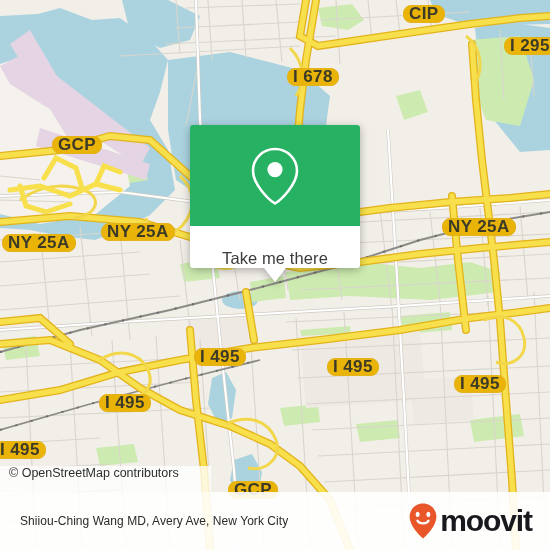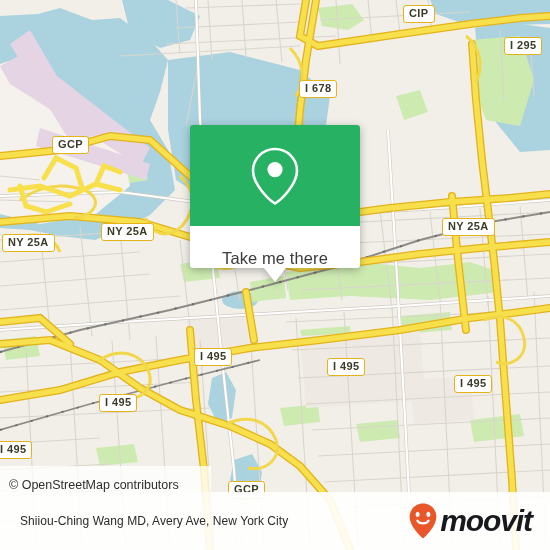--- a/index.html
+++ b/index.html
@@ -5,50 +5,50 @@
   html,body{margin:0;padding:0;}
   body{width:550px;height:550px;overflow:hidden;background:#F2EFE9;
        font-family:"Liberation Sans",sans-serif;}
   #root{position:relative;width:550px;height:550px;overflow:hidden;}
 
   
   .map{position:absolute;inset:0;background:#F2EFE9;}
   .map svg{position:absolute;top:0;left:0;}
 
   
-  .shield{position:absolute;background:#ffffff;border:1.6px solid #E3B31C;
-          border-radius:3px;color:#3B3B28;font-size:11px;font-weight:bold;
+  .shield{position:absolute;background:#eab308;border:1.6px solid #E3B31C;
+          border-radius:8px;color:#3B3B28;font-size:17px;font-weight:bold;
           letter-spacing:.4px;padding:1px 5px 2px 5px;line-height:13px;
           white-space:nowrap;box-sizing:border-box;}
 
   
   .card{position:absolute;left:190px;top:125px;width:170px;
         filter:drop-shadow(0 2px 4px rgba(0,0,0,.30));}
   .card-top{height:101px;background:#27B263;border-radius:3px 3px 0 0;
             display:flex;align-items:center;justify-content:center;}
   .card-bot{height:42px;background:#FFFFFF;border-radius:0 0 3px 3px;
             display:flex;align-items:flex-end;justify-content:center;}
   .card-label{font-size:16.5px;color:#3C3C3C;letter-spacing:.1px;}
   .tail{position:absolute;left:50%;margin-left:-11px;top:143px;width:0;height:0;
         border-left:11px solid transparent;border-right:11px solid transparent;
         border-top:14px solid #FFFFFF;}
 
   
   .attrib{position:absolute;left:0;top:466px;height:26px;width:211px;
-          background:rgba(255,255,255,.78);display:flex;align-items:flex-end;
+          background:rgba(255,255,255,.78);display:flex;align-items:flex-start;
           padding-left:9px;box-sizing:border-box;}
   .attrib span{font-size:12.5px;color:#2E2E2E;}
 
   
   .footer{position:absolute;left:0;top:492px;width:550px;height:58px;
           background:rgba(255,255,255,.90);display:flex;align-items:center;
           justify-content:space-between;padding:0 18px 0 20px;box-sizing:border-box;}
   .footer-title{font-size:12px;color:#2B2B2B;letter-spacing:.05px;}
   .brand{display:flex;align-items:center;gap:2px;}
-  .brand-word{font-size:30px;font-weight:bold;color:#17191C;letter-spacing:-1.1px;font-style:italic;}
+  .brand-word{font-size:30px;font-weight:bold;color:#17191C;letter-spacing:-1.1px;}
 </style>
 </head>
 <body>
 
 <div id="root">
 
   <div class="map">
     <svg width="550" height="550" viewBox="0 0 550 550">
 
       <rect x="0" y="0" width="550" height="550" fill="#F2EFE9"></rect>
@@ -242,21 +242,21 @@
       <g fill="none" stroke="#F7E04B" stroke-width="5" stroke-linecap="round">
         <path d="M10,190 L40,186 L70,196 L96,184 L120,190"></path>
         <path d="M20,186 L26,206 L46,212 L70,204"></path>
         <path d="M44,178 L56,158 L76,168 L82,188"></path>
         <path d="M96,184 L104,166 L120,172"></path>
       </g>
     </svg>
 
     <div class="shield" style="left:403px;top:5px;">CIP</div>
     <div class="shield" style="left:504px;top:5px;margin-top:32px;">I 295</div>
-    <div class="shield" style="left:287px;top:80px;margin-left:12px;">I 678</div>
+    <div class="shield" style="left:287px;top:68px;">I 678</div>
     <div class="shield" style="left:52px;top:136px;">GCP</div>
     <div class="shield" style="left:101px;top:223px;">NY 25A</div>
     <div class="shield" style="left:2px;top:234px;">NY 25A</div>
     <div class="shield" style="left:442px;top:218px;">NY 25A</div>
     <div class="shield" style="left:194px;top:348px;">I 495</div>
     <div class="shield" style="left:327px;top:358px;">I 495</div>
     <div class="shield" style="left:454px;top:375px;">I 495</div>
     <div class="shield" style="left:99px;top:394px;">I 495</div>
     <div class="shield" style="left:-6px;top:441px;">I 495</div>
     <div class="shield" style="left:228px;top:481px;">GCP</div>

